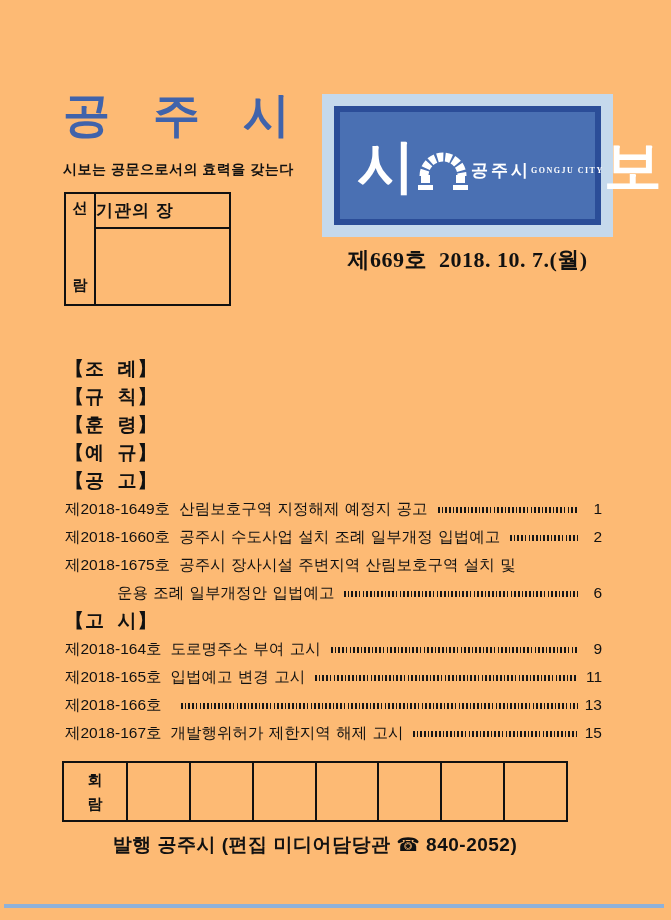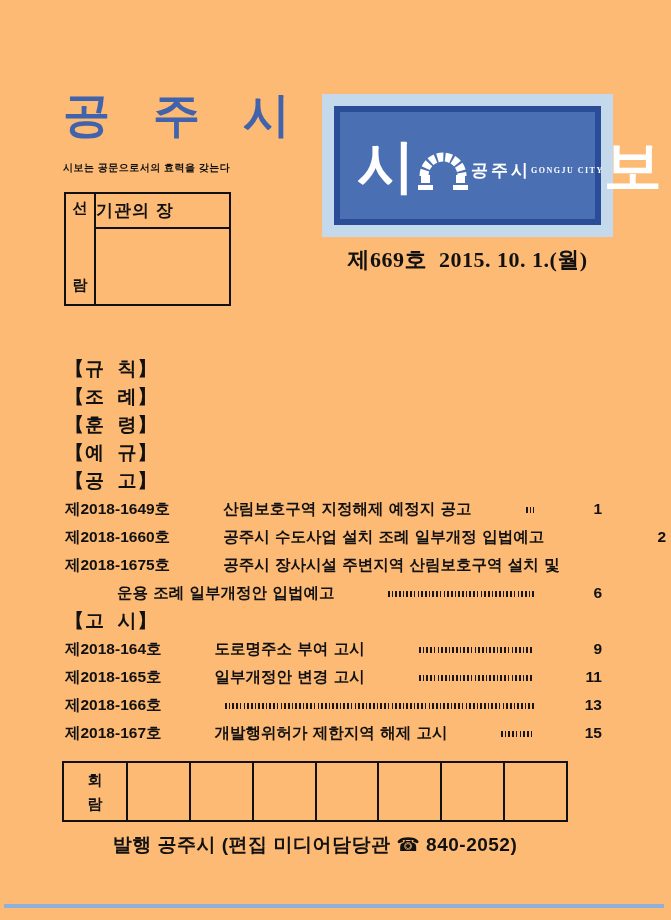--- a/index.html
+++ b/index.html
@@ -9,21 +9,21 @@
     font-family:"Liberation Sans","DejaVu Sans",sans-serif;color:#111;
   }
   
   .main-title{
     position:absolute;left:63px;top:84px;
     font-size:47px;font-weight:bold;color:#4063ab;
     white-space:pre;word-spacing:26px;letter-spacing:2px;
   }
   .tagline{
     position:absolute;left:63px;top:161px;
-    font-size:10px;font-weight:bold;letter-spacing:.5px;white-space:pre;
+    font-size:14px;font-weight:bold;letter-spacing:.5px;white-space:pre;
   }
   
   .review-table{
     position:absolute;left:64px;top:192px;width:167px;height:114px;
     border:2.5px solid #111;display:flex;box-sizing:border-box;
   }
   .review-left{
     width:28px;border-right:2px solid #111;display:flex;flex-direction:column;
     justify-content:space-between;align-items:center;padding:5px 0 9px;
     font-size:15px;font-weight:bold;
@@ -53,21 +53,21 @@
     position:absolute;left:318px;top:245px;width:299px;text-align:center;
     font-family:"Liberation Serif","DejaVu Serif",serif;
     font-size:22px;font-weight:bold;white-space:pre;letter-spacing:.5px;
   }
   
   .toc{position:absolute;left:65px;top:355px;width:537px;}
   .toc-section{
     font-size:19px;font-weight:bold;line-height:28px;white-space:pre;letter-spacing:1px;
   }
   .toc-entry{
-    display:flex;align-items:center;font-size:15.5px;font-weight:bold;line-height:28px;gap:44px;
+    display:flex;align-items:center;font-size:15.5px;font-weight:normal;line-height:28px;
   }
   .toc-entry .no{white-space:pre;margin-right:9px;}
   .toc-entry .no:empty{display:none;}
   .toc-entry .txt{white-space:pre;word-spacing:1px;}
   .toc-entry .leader{
     flex:1 1 auto;height:6px;align-self:center;margin:2px 7px 0 10px;
     background:repeating-linear-gradient(90deg,#161616 0 1.6px,transparent 1.6px 3.7px);
   }
   .toc-entry .pg{min-width:17px;text-align:right;white-space:nowrap;}
   .toc-entry.indent{padding-left:52px;}
@@ -122,25 +122,25 @@
           <rect x="3" y="40" width="15" height="5" fill="#ffffff"></rect>
           <rect x="38" y="40" width="15" height="5" fill="#ffffff"></rect>
         </svg>
         <span class="logo-kr">공주시</span>
         <span class="logo-en">GONGJU CITY</span>
       </span>
       <span class="logo-char">보</span>
     </div>
   </div>
 
-  <div class="issue-line">제669호  2015. 10. 1.(월)</div>
+  <div class="issue-line">제669호  2018. 10. 7.(월)</div>
 
   <div class="toc">
+      <div class="toc-section">【조  례】</div>
       <div class="toc-section">【규  칙】</div>
-      <div class="toc-section">【조  례】</div>
       <div class="toc-section">【훈  령】</div>
       <div class="toc-section">【예  규】</div>
       <div class="toc-section">【공  고】</div>
       <div class="toc-entry">
         <span class="no">제2018-1649호</span>
         <span class="txt">산림보호구역 지정해제 예정지 공고</span>
         <span class="leader"></span>
         <span class="pg">1</span>
       </div>
       <div class="toc-entry">
@@ -160,21 +160,21 @@
       </div>
       <div class="toc-section">【고  시】</div>
       <div class="toc-entry">
         <span class="no">제2018-164호</span>
         <span class="txt">도로명주소 부여 고시</span>
         <span class="leader"></span>
         <span class="pg">9</span>
       </div>
       <div class="toc-entry">
         <span class="no">제2018-165호</span>
-        <span class="txt">일부개정안 변경 고시</span>
+        <span class="txt">입법예고 변경 고시</span>
         <span class="leader"></span>
         <span class="pg">11</span>
       </div>
       <div class="toc-entry">
         <span class="no">제2018-166호</span>
         <span class="leader"></span>
         <span class="pg">13</span>
       </div>
       <div class="toc-entry">
         <span class="no">제2018-167호</span>

